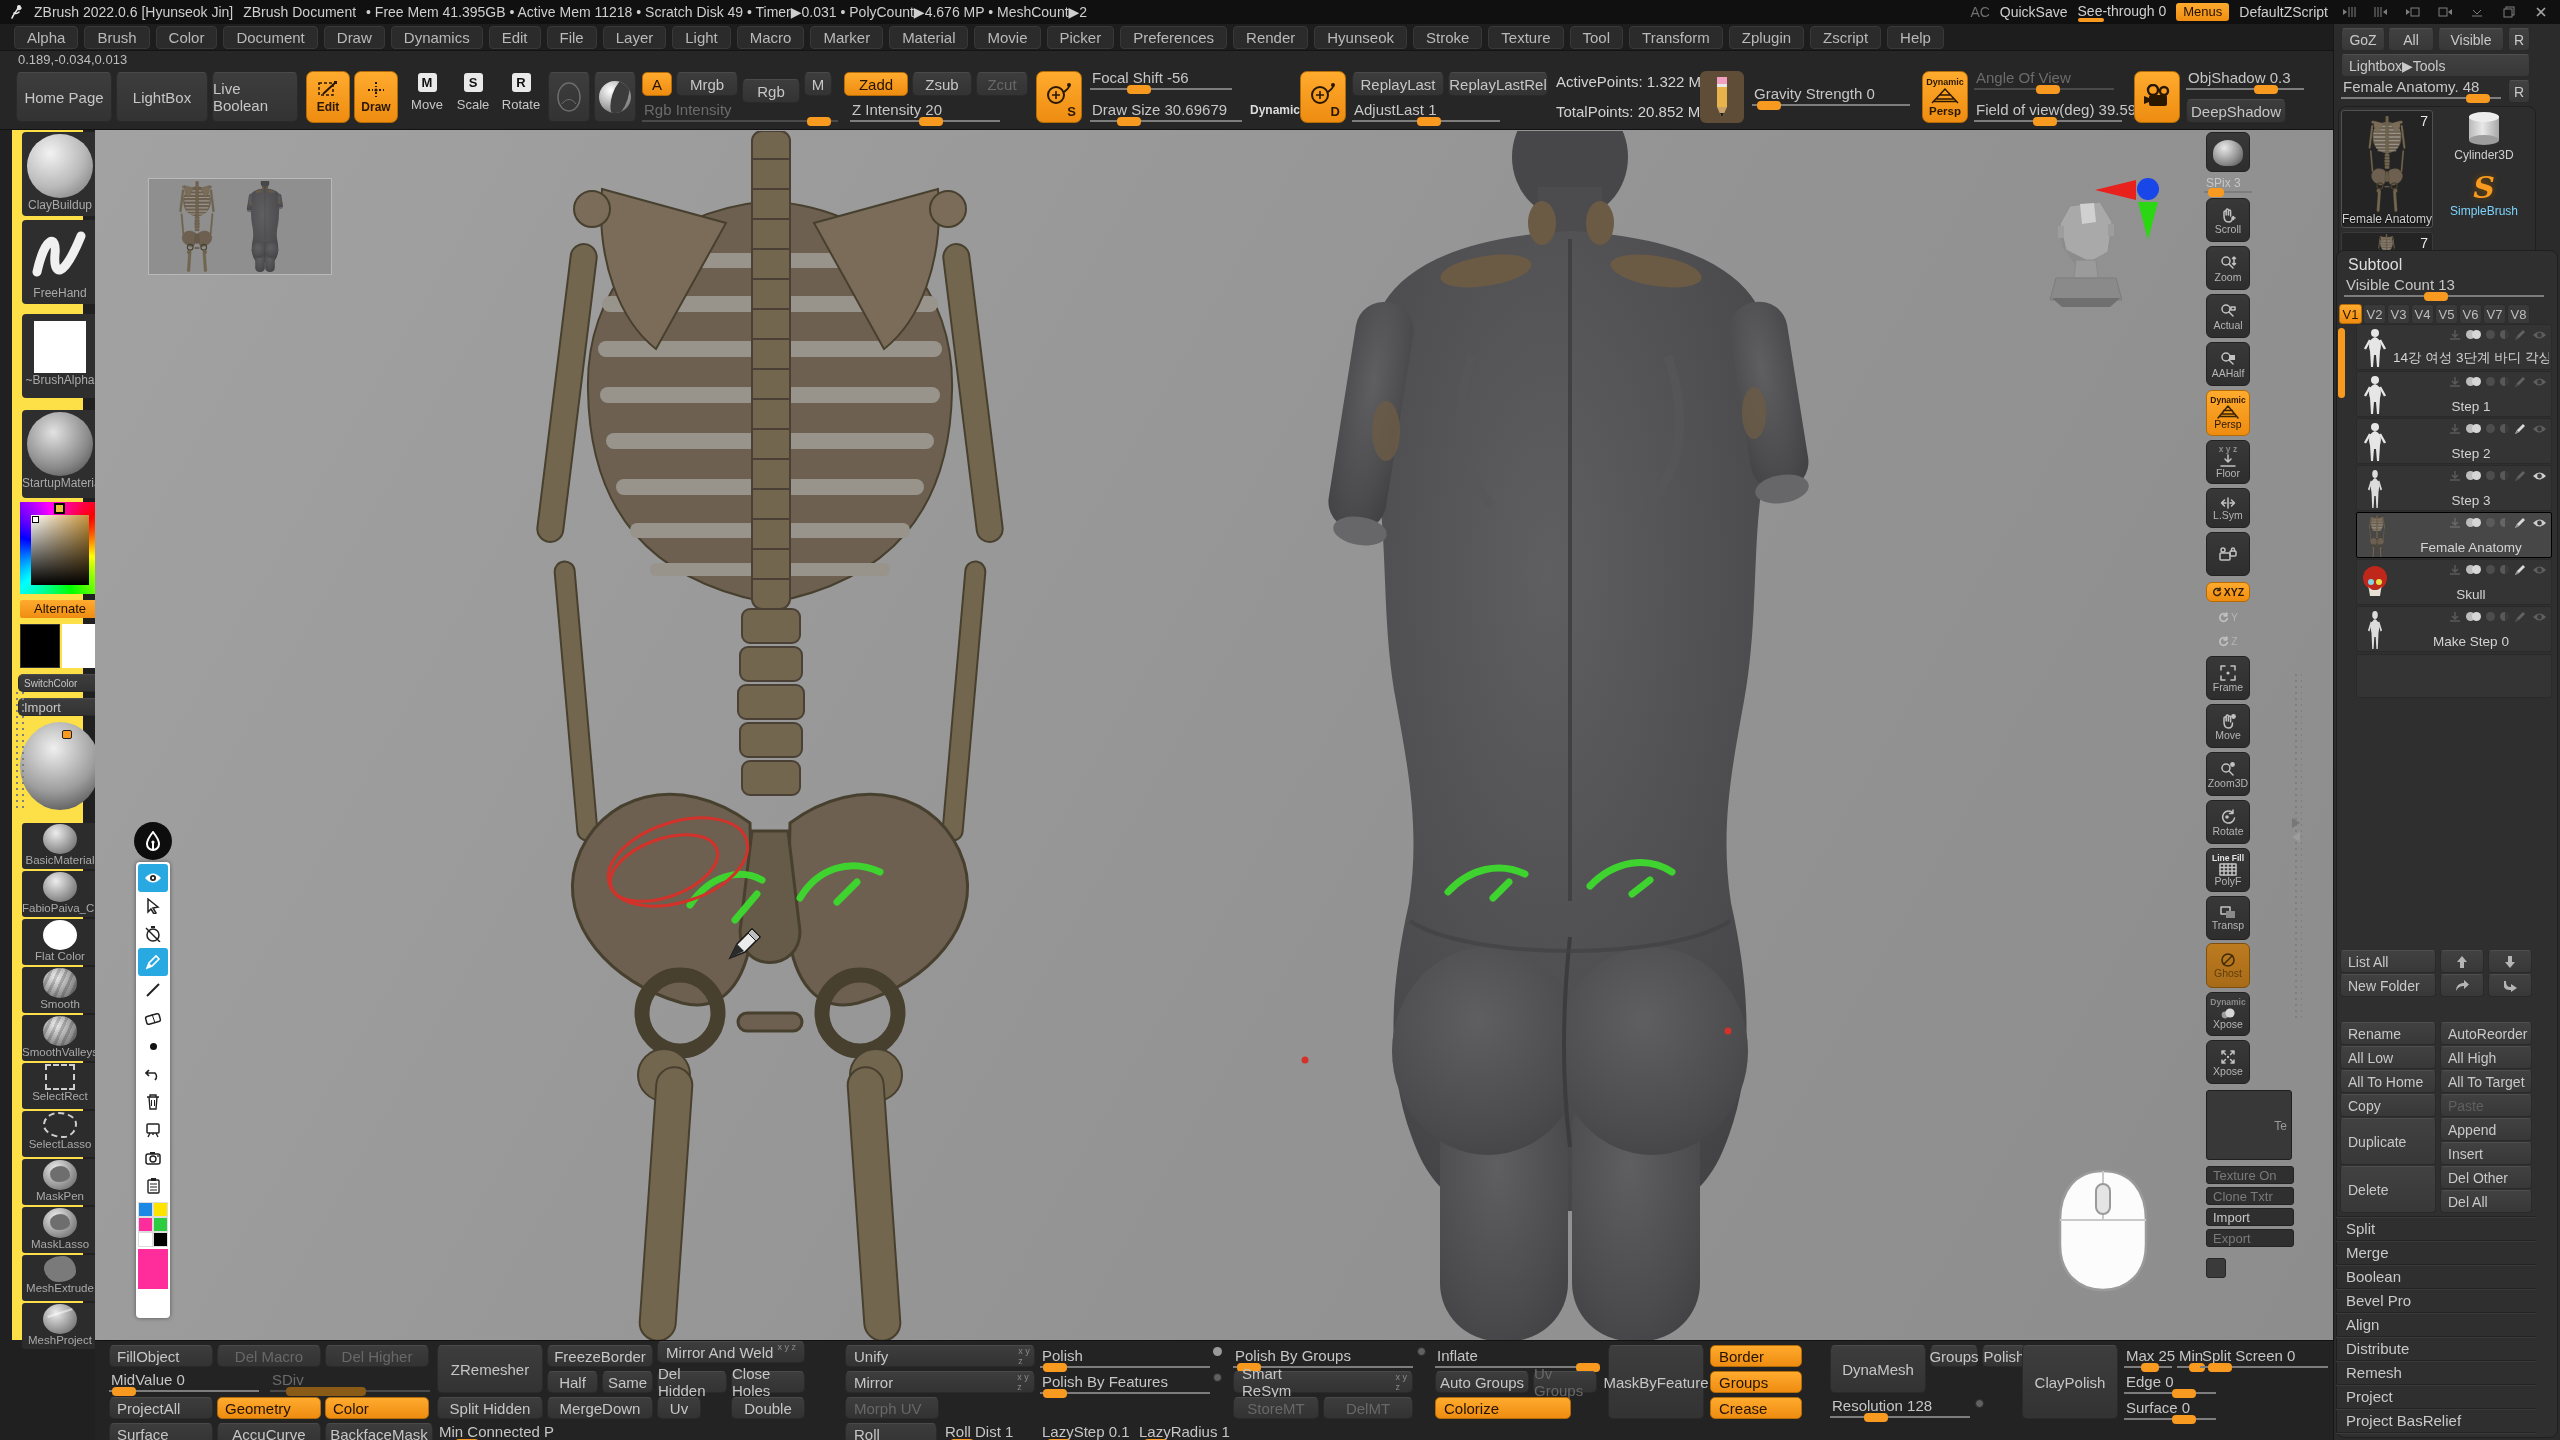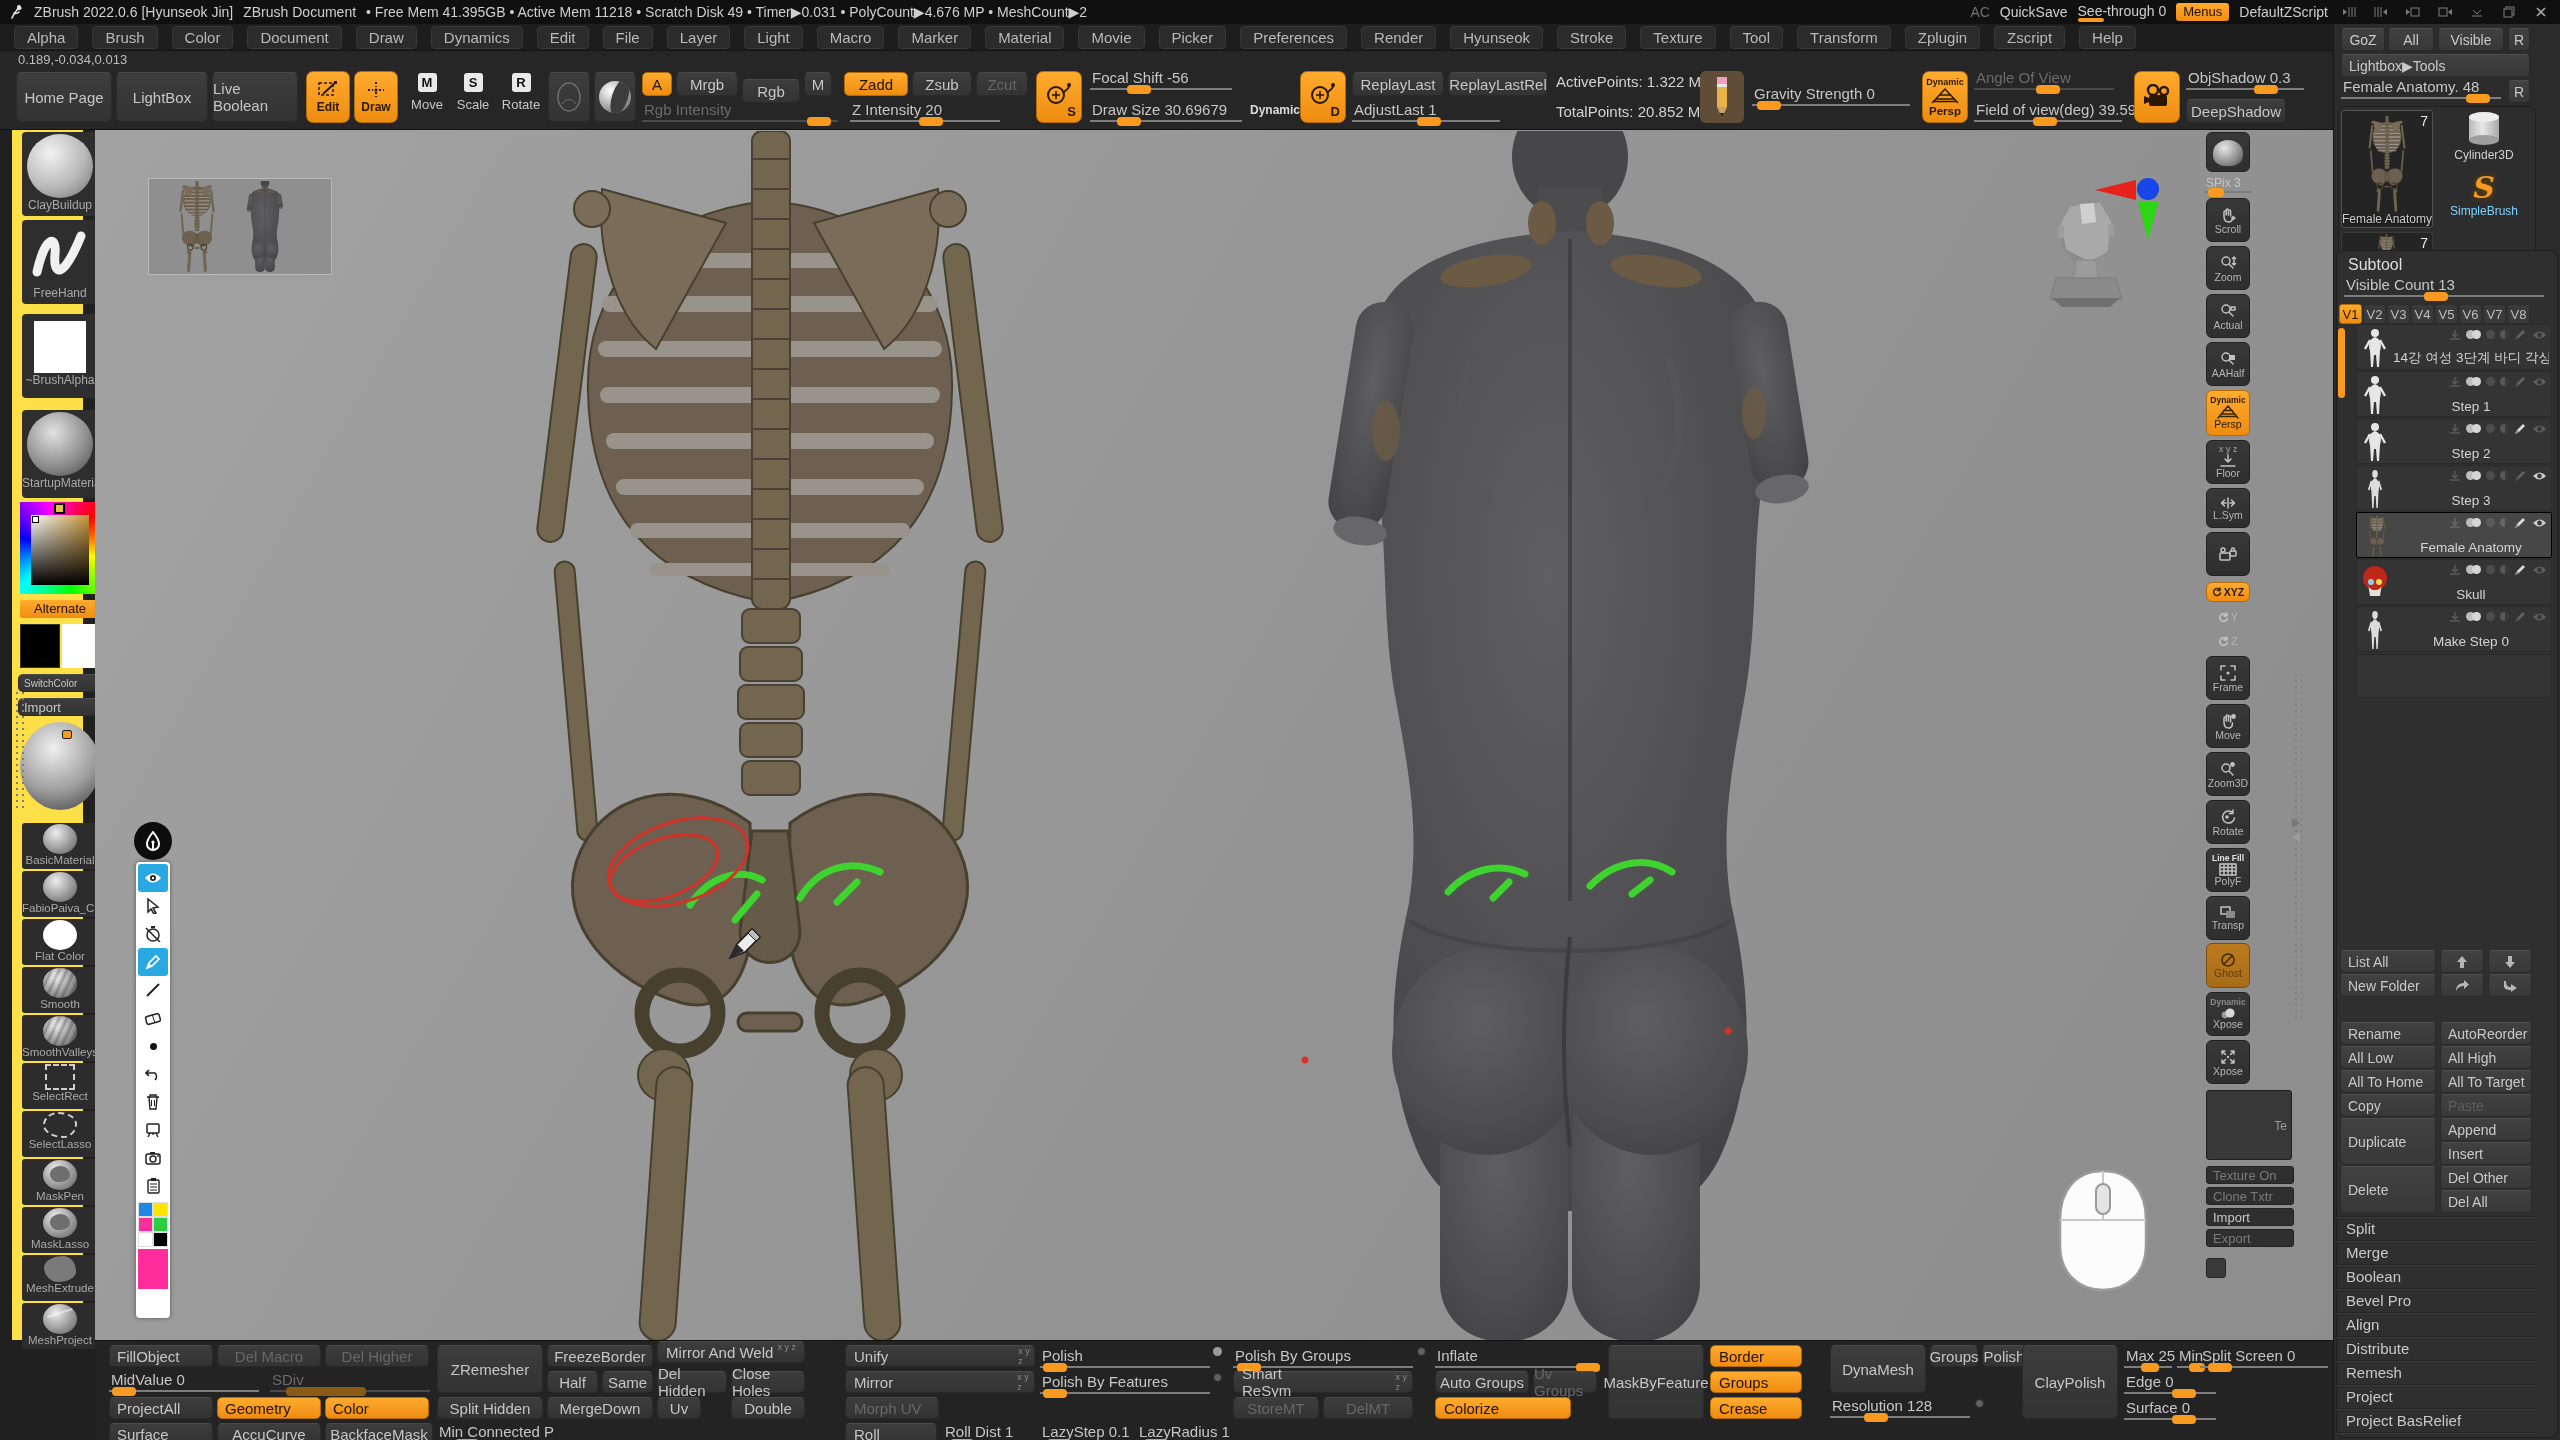--- a/index.html
+++ b/index.html
@@ -10,21 +10,21 @@
   
   #titlebar{position:absolute;left:0;top:0;width:2560px;height:24px;background:#101010;
     display:flex;align-items:center;gap:10px;padding:0 8px;font-size:14px;color:#cfcfcf;white-space:nowrap}
   #titlebar .dim{color:#6f6f6f}
   #titlebar .sp{flex:1}
   .chip-or{background:linear-gradient(#ffab2e,#ef8d12);color:#201100;border-radius:3px;padding:0 7px;font-size:13px;line-height:18px}
   .seew{position:relative;padding-bottom:2px}
   .seew::after{content:"";position:absolute;left:0;bottom:-1px;width:26px;height:4px;background:#f79a1f;border-radius:2px}
   .winbtn{width:22px;height:16px;display:flex;align-items:center;justify-content:center;opacity:.8}
   #menubar{position:absolute;left:0;top:24px;width:2560px;height:27px;background:#1d1d1d;
-    display:flex;align-items:center;gap:14px;padding:0 14px;border-bottom:1px solid #141414}
+    display:flex;align-items:center;gap:6px;padding:0 14px;border-bottom:1px solid #141414}
   .menu-item{background:#2b2b2b;border:1px solid #383838;border-radius:4px;padding:1px 12px;color:#b9b9b9;font-size:15px;line-height:19px}
   #topbar{position:absolute;left:0;top:51px;width:2560px;height:79px;background:#262626;border-bottom:1px solid #121212}
   #coords{position:absolute;left:18px;top:1px;font-size:13px;color:#bdbdbd}
   .btn{background:linear-gradient(#3d3d3d,#333);border:1px solid #2a2a2a;border-top-color:#4a4a4a;
     border-radius:5px;color:#c6c6c6;display:flex;align-items:center;justify-content:center;font-size:15px}
   .btn.dim{color:#686868}
   .btn.or{background:linear-gradient(#ffab2e,#ee8c10);color:#231300;border-color:#b36c08}
   .tallb{height:50px}
   .sl{position:absolute;height:24px;font-size:15px;color:#c6c6c6}
   .sl .tr{position:absolute;left:0;right:0;bottom:3px;height:2px;background:#7d7d7d}

